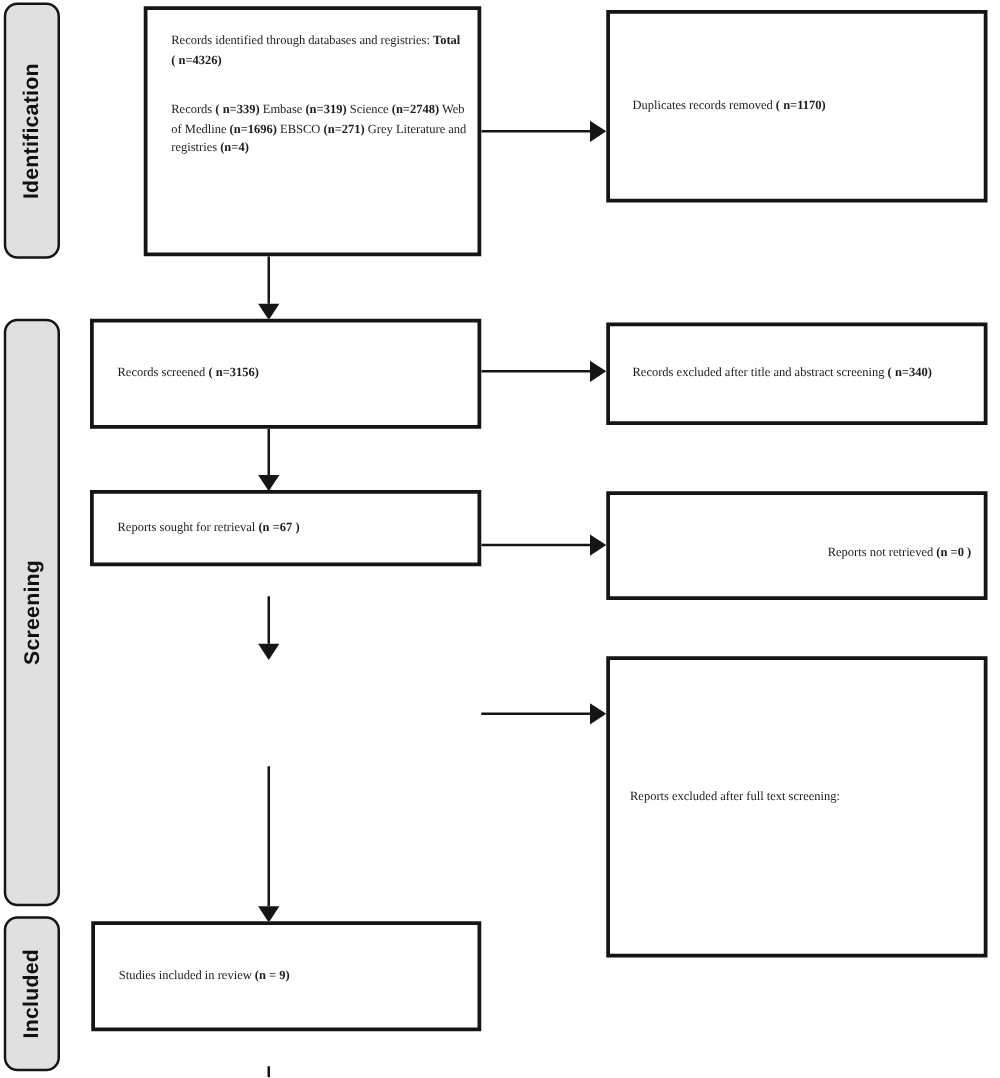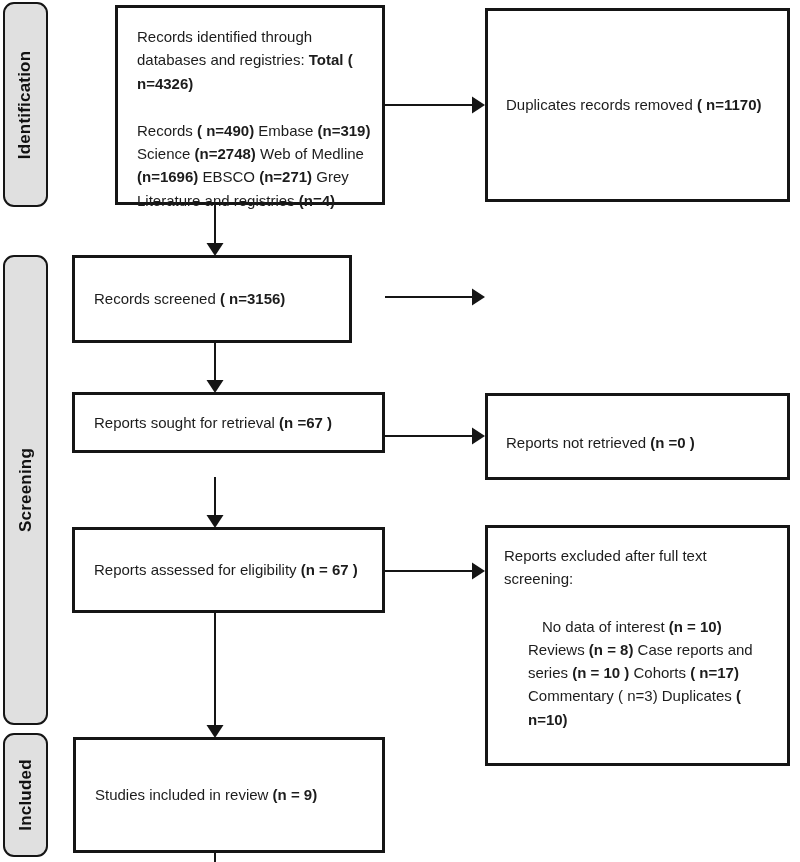--- a/index.html
+++ b/index.html
@@ -33,39 +33,40 @@
   .stage-identification{left:3px;top:2px;width:45px;height:205px;}
   .stage-screening{left:3px;top:255px;width:45px;height:470px;}
   .stage-included{left:3px;top:733px;width:45px;height:124px;}
 
   
   .box{
     position:absolute;
     background:#ffffff;
     border:3px solid #151515;
     box-sizing:border-box;
-    font-size:15px;
+    font-size:10px;
     line-height:1.55;
+    font-family:Liberation Serif, serif;
   }
   .box p{margin:0;}
   .box b{font-weight:bold;}
   .vcenter{display:flex;flex-direction:column;justify-content:center;}
 
   .box-identified{left:115px;top:5px;width:270px;height:200px;padding:17px 8px 0 19px;}
   .box-identified .para2{margin-top:24px;}
 
-  .box-duplicates{left:485px;top:8px;width:305px;height:194px;padding:0 10px 0 18px;}
-  .box-screened{left:72px;top:255px;width:280px;height:88px;padding:0 10px 0 19px;}
+  .box-duplicates{left:485px;top:8px;width:305px;height:154px;padding:0 10px 0 18px;}
+  .box-screened{left:72px;top:255px;width:313px;height:88px;padding:0 10px 0 19px;}
   .box-excluded-ta{left:485px;top:258px;width:305px;height:82px;padding:0 10px 0 18px;}
   .box-sought{left:72px;top:392px;width:313px;height:61px;padding:0 10px 0 19px;}
-  .box-not-retrieved{left:485px;top:393px;width:305px;height:87px;padding:12px 10px 0 18px;}
+  .box-not-retrieved{left:485px;top:393px;width:305px;height:87px;padding:12px 10px 0 18px;text-align:right;}
   .box-assessed{left:72px;top:527px;width:313px;height:86px;padding:0 10px 0 19px;}
   .box-excluded-ft{left:485px;top:525px;width:305px;height:241px;padding:0 12px 16px 16px;}
   .box-excluded-ft .para2{margin-top:24px;margin-left:24px;text-indent:14px;}
-  .box-included{left:73px;top:737px;width:312px;height:116px;padding:0 10px 0 19px;}
+  .box-included{left:73px;top:737px;width:312px;height:88px;padding:0 10px 0 19px;}
 
   .line{stroke:#151515;stroke-width:2;}
   .head{fill:#151515;stroke:none;}
 </style>
 </head>
 <body>
 
 <div class="canvas">
 
   <svg class="arrow-layer" width="800" height="862" viewBox="0 0 800 862" aria-hidden="true">
@@ -113,46 +114,45 @@
   </div>
   <div class="stage stage-screening">
     <span>Screening</span>
   </div>
   <div class="stage stage-included">
     <span>Included</span>
   </div>
 
   <div class="box box-identified">
     <p class="para1"><span>Records identified through databases and registries: </span><b>Total ( n=4326)</b></p>
-    <p class="para2"><span>Records </span><b>( n=490)</b><span> Embase </span><b>(n=319)</b><span> Science </span><b>(n=2748)</b><span> Web of Medline </span><b>(n=1696)</b><span> EBSCO </span><b>(n=271)</b><span> Grey Literature and registries </span><b>(n=4)</b></p>
+    <p class="para2"><span>Records </span><b>( n=339)</b><span> Embase </span><b>(n=319)</b><span> Science </span><b>(n=2748)</b><span> Web of Medline </span><b>(n=1696)</b><span> EBSCO </span><b>(n=271)</b><span> Grey Literature and registries </span><b>(n=4)</b></p>
   </div>
 
   <div class="box vcenter box-duplicates">
     <p><span>Duplicates records removed </span><b>( n=1170)</b></p>
   </div>
 
   <div class="box vcenter box-screened">
     <p><span>Records screened </span><b>( n=3156)</b></p>
   </div>
 
+  <div class="box vcenter box-excluded-ta">
+    <p><span>Records excluded after title and abstract screening </span><b>( n=340)</b></p>
+  </div>
 
   <div class="box vcenter box-sought">
     <p><span>Reports sought for retrieval </span><b>(n =67 )</b></p>
   </div>
 
   <div class="box vcenter box-not-retrieved">
     <p><span>Reports not retrieved </span><b>(n =0 )</b></p>
   </div>
 
-  <div class="box vcenter box-assessed">
-    <p><span>Reports assessed for eligibility </span><b>(n = 67 )</b></p>
-  </div>
 
   <div class="box vcenter box-excluded-ft">
     <p class="para1"><span>Reports excluded after full text screening:</span></p>
-    <p class="para2"><span>No data of interest  </span><b>(n = 10)</b><span> Reviews </span><b>(n = 8)</b><span> Case reports and series  </span><b>(n = 10 )</b><span> Cohorts </span><b>( n=17)</b><span>  Commentary ( n=3)  Duplicates </span><b>( n=10)</b></p>
   </div>
 
   <div class="box vcenter box-included">
     <p><span>Studies included in review </span><b>(n = 9)</b></p>
   </div>
 
 </div>
 
 </body></html>

